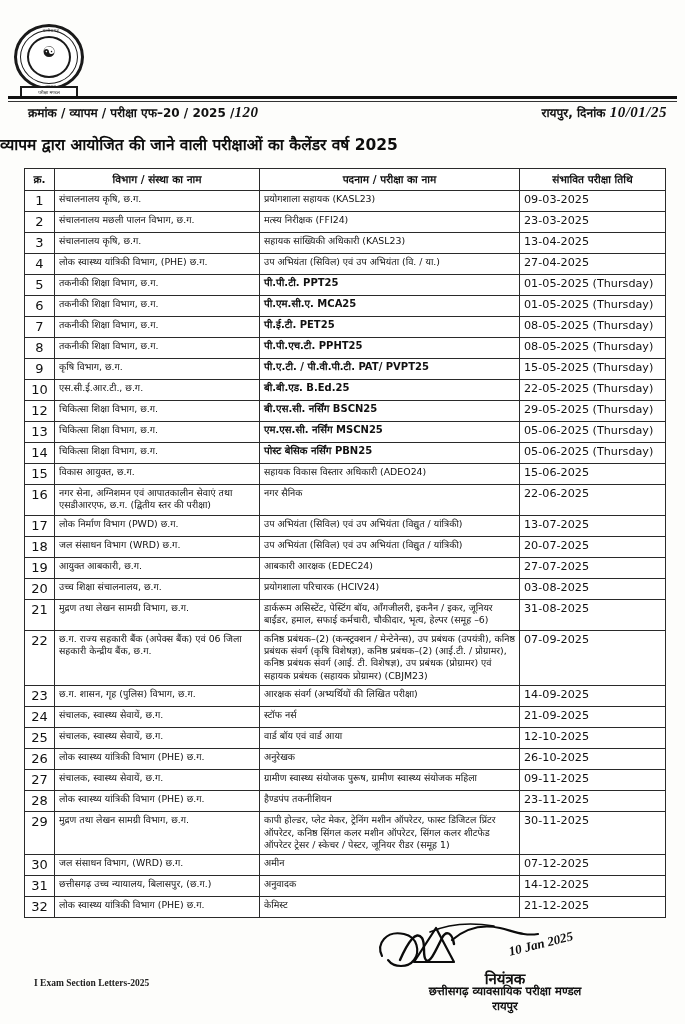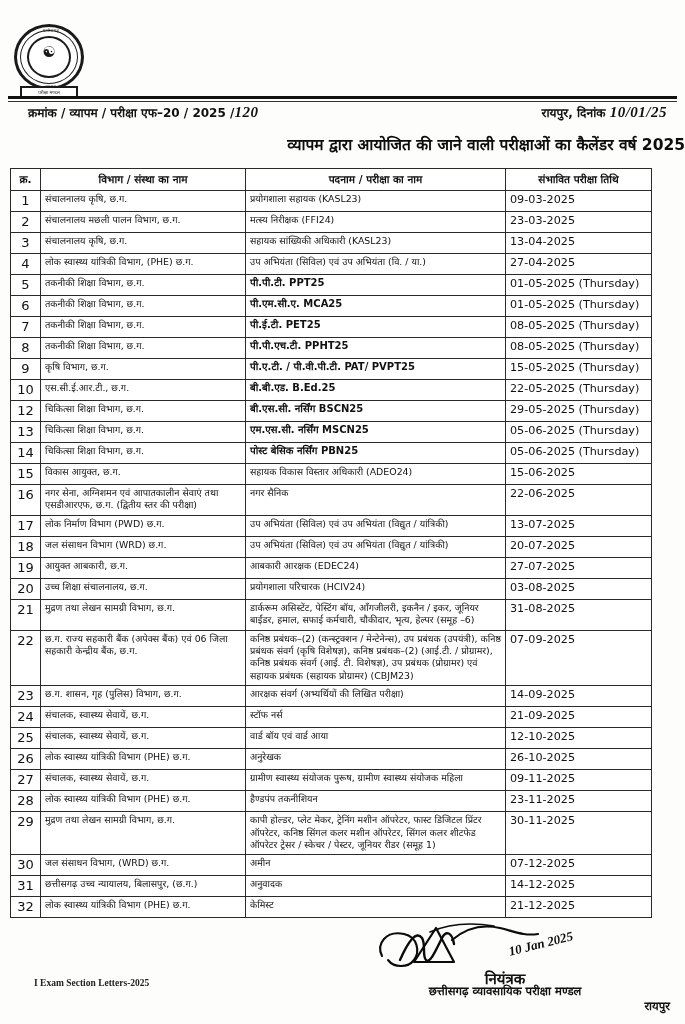--- a/index.html
+++ b/index.html
@@ -188,32 +188,32 @@
     color: #111111;
     white-space: nowrap;
   }
 
   
   .doc-title {
     position: absolute;
     top: 133px;
     left: 0;
     width: 685px;
-    text-align: right;
+    text-align: left;
     font-family: "DejaVu Sans", sans-serif;
     font-size: 15.5px;
     font-weight: bold;
     color: #0d0d0d;
     white-space: nowrap;
   }
 
   
   .tbl-wrap {
     position: absolute;
-    left: 10px;
+    left: 24px;
     top: 168px;
     width: 641px;
   }
   table.cal {
     width: 641px;
     border-collapse: collapse;
     table-layout: fixed;
     background: #ffffff;
   }
   table.cal th, table.cal td {
@@ -313,21 +313,21 @@
     font-size: 11.5px;
     font-weight: bold;
     color: #111111;
     white-space: nowrap;
   }
   .sig-city {
     position: absolute;
     left: 0;
     top: 70px;
     width: 330px;
-    text-align: right;
+    text-align: center;
     font-family: "DejaVu Sans", sans-serif;
     font-size: 11.5px;
     font-weight: bold;
     color: #111111;
   }
 
   .footer-note {
     position: absolute;
     left: 34px;
     top: 978px;

